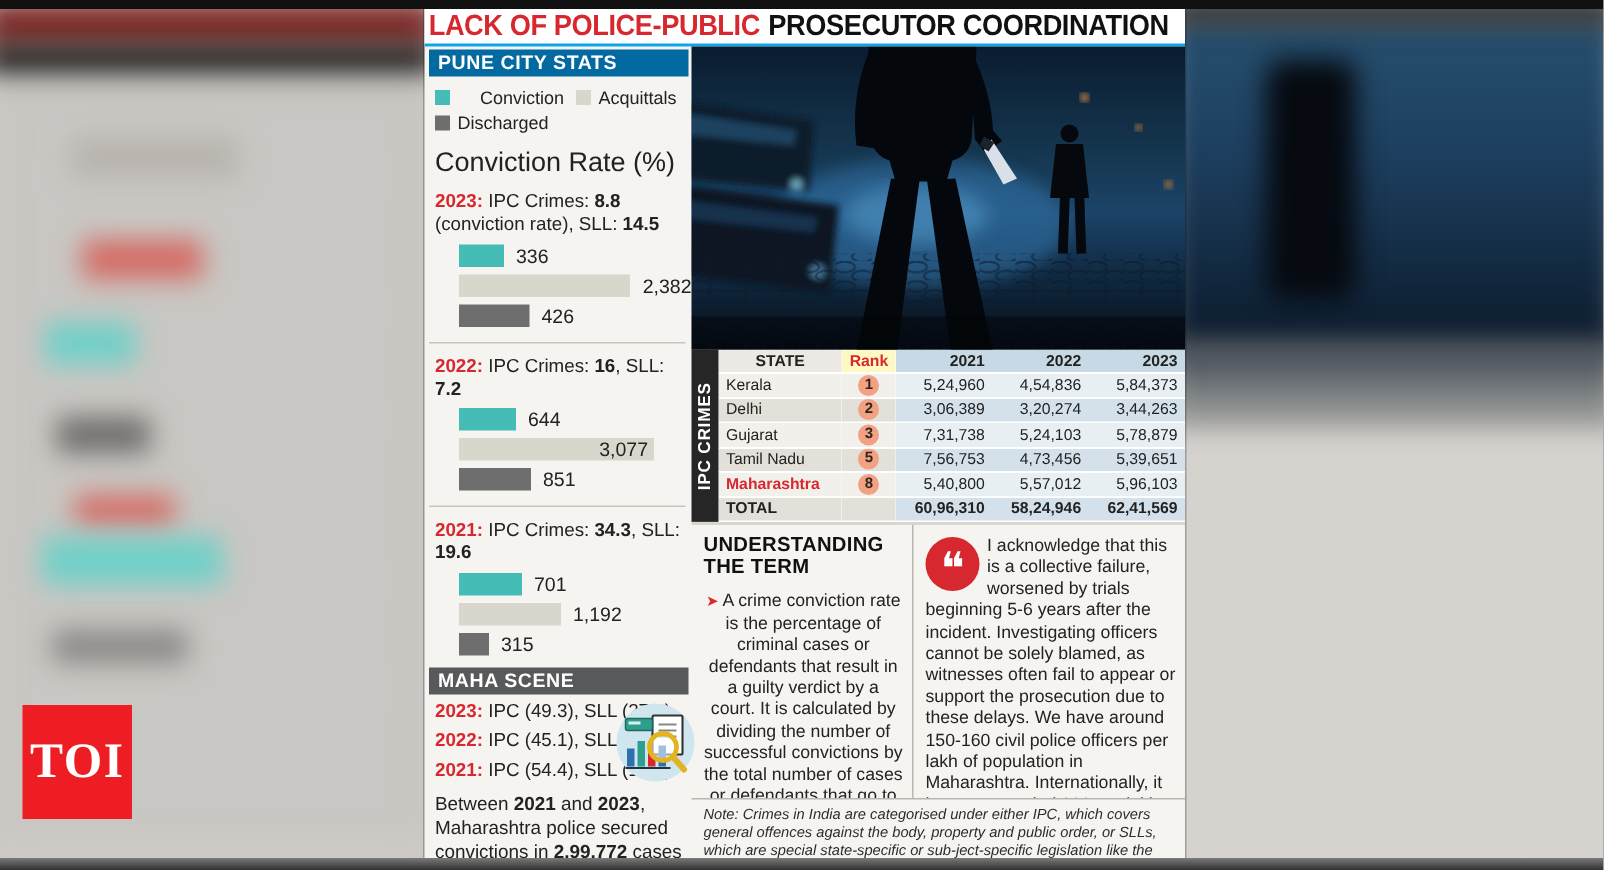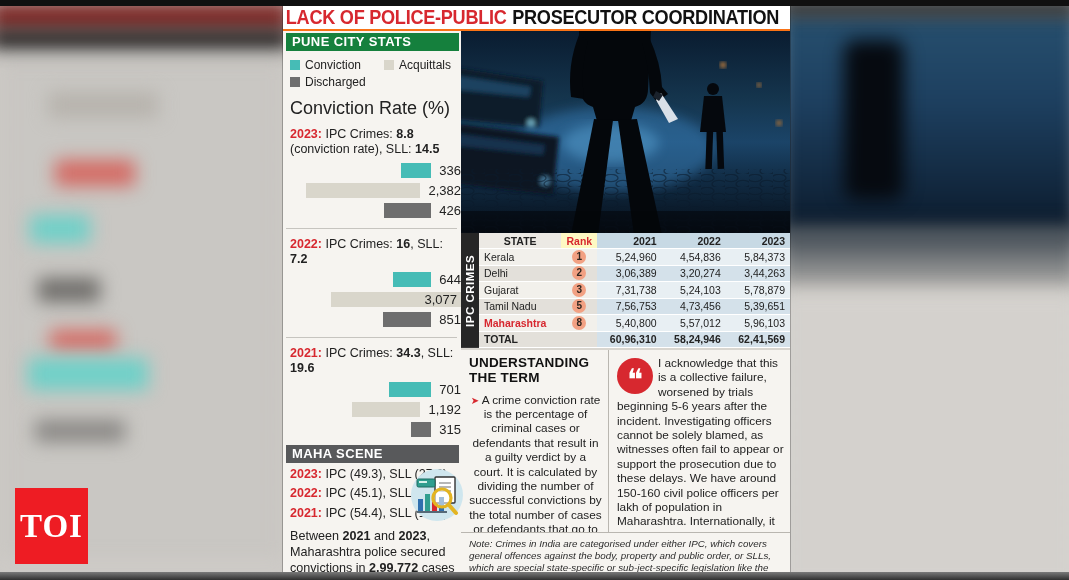--- a/index.html
+++ b/index.html
@@ -28,49 +28,49 @@
   .bg-right .fig{left:55px;top:40px;width:60px;height:160px;background:#060a10;border-radius:12px;}
   .bg-right .grad{left:-10px;top:225px;width:300px;height:70px;background:linear-gradient(180deg,#303b46,#bdbab5);}
   .bg-right .paper{left:-10px;top:290px;width:300px;height:300px;background:#dcd9d5;
      background-image:repeating-linear-gradient(180deg,rgba(130,128,125,.35) 0 5px,rgba(235,233,229,.3) 5px 14px);}
 
   .top-black-strip{position:absolute;left:0;top:0;width:1069px;height:6px;background:#101010;z-index:4;}
   .bottom-strip{position:absolute;left:0;bottom:0;width:1069px;height:8px;
      background:linear-gradient(180deg,#7a7a7a,#303030);z-index:6;}
 
   
-  .toi{position:absolute;left:15px;top:488px;width:73px;height:76px;background:#ee1c23;z-index:7;
+  .toi{position:absolute;left:15px;top:470px;width:73px;height:76px;background:#ee1c23;z-index:7;
        color:#fff;font-family:"Liberation Serif","DejaVu Serif",serif;font-weight:bold;font-size:33px;
        display:flex;align-items:center;justify-content:center;letter-spacing:1px;}
 
   
   .graphic{position:absolute;left:283px;top:0;width:507px;height:580px;background:#f6f4f0;z-index:3;
            box-shadow:0 0 0 1px rgba(0,0,0,.25);}
-  .titlebar{height:23px;background:#fff;border-top:6px solid #101010;border-bottom:2px solid #f97316;
+  .titlebar{height:23px;background:#fff;border-top:6px solid #101010;border-bottom:2px solid #0ea5e9;
             display:flex;align-items:center;overflow:hidden;}
   .titlebar .twrap{white-space:nowrap;transform:scaleX(.93);transform-origin:left center;
             font-weight:bold;font-size:19.5px;letter-spacing:-.3px;padding-left:3px;}
   .t-red{color:#d7282f;} .t-black{color:#111;margin-left:6px;}
 
   .cols{display:flex;height:549px;}
   .leftcol{width:178px;padding:0 0 0 3px;box-sizing:border-box;}
   .rightcol{width:329px;margin-left:0;display:flex;flex-direction:column;}
 
   
-  .sec-h{background:#15803d;color:#fff;font-weight:bold;font-size:13px;letter-spacing:.4px;
+  .sec-h{background:#0369a1;color:#fff;font-weight:bold;font-size:13px;letter-spacing:.4px;
          height:18px;line-height:18px;padding-left:6px;margin:2px 2px 0 0;}
   .maha-h{background:#58595b;margin-top:8px;}
   .legend{display:flex;flex-wrap:wrap;margin:7px 0 2px 4px;font-size:12px;color:#222;}
   .legend-item{display:flex;align-items:center;margin-right:8px;margin-bottom:3px;}
-  .legend-item:nth-child(1){width:86px;}
+  .legend-item:nth-child(1){width:86px;justify-content:space-between;}
   .lg-sw{width:10px;height:10px;display:inline-block;margin-right:5px;}
   .rate-label{font-size:18px;color:#222;margin:6px 0 2px 4px;}
   .year-head{font-size:12.5px;color:#222;margin:8px 4px 2px 4px;line-height:1.22;}
   .seg-yr{color:#d7282f;font-weight:bold;}
-  .bar-row{display:flex;align-items:center;margin:5px 0 0 20px;height:15px;justify-content:flex-end;}
+  .bar-row{display:flex;align-items:center;margin:5px 0 0 20px;height:15px;}
   .bar{height:15px;display:inline-block;position:relative;}
   .bar-label{font-size:13px;color:#222;margin-left:8px;}
   .bar-label.inside{position:absolute;right:4px;top:0;line-height:15px;margin:0;}
   .divider{height:1px;background:#c6c4bf;margin:10px 4px 0 0;}
   .maha-wrap{position:relative;margin-top:4px;}
   .maha-row{font-size:12.5px;color:#222;margin:4px 0 0 4px;line-height:1.25;}
   .maha-icon{position:absolute;right:-4px;top:0;width:56px;height:56px;}
   .maha-para{font-size:12.6px;color:#222;line-height:1.24;margin:8px 4px 0 4px;}
 
   

